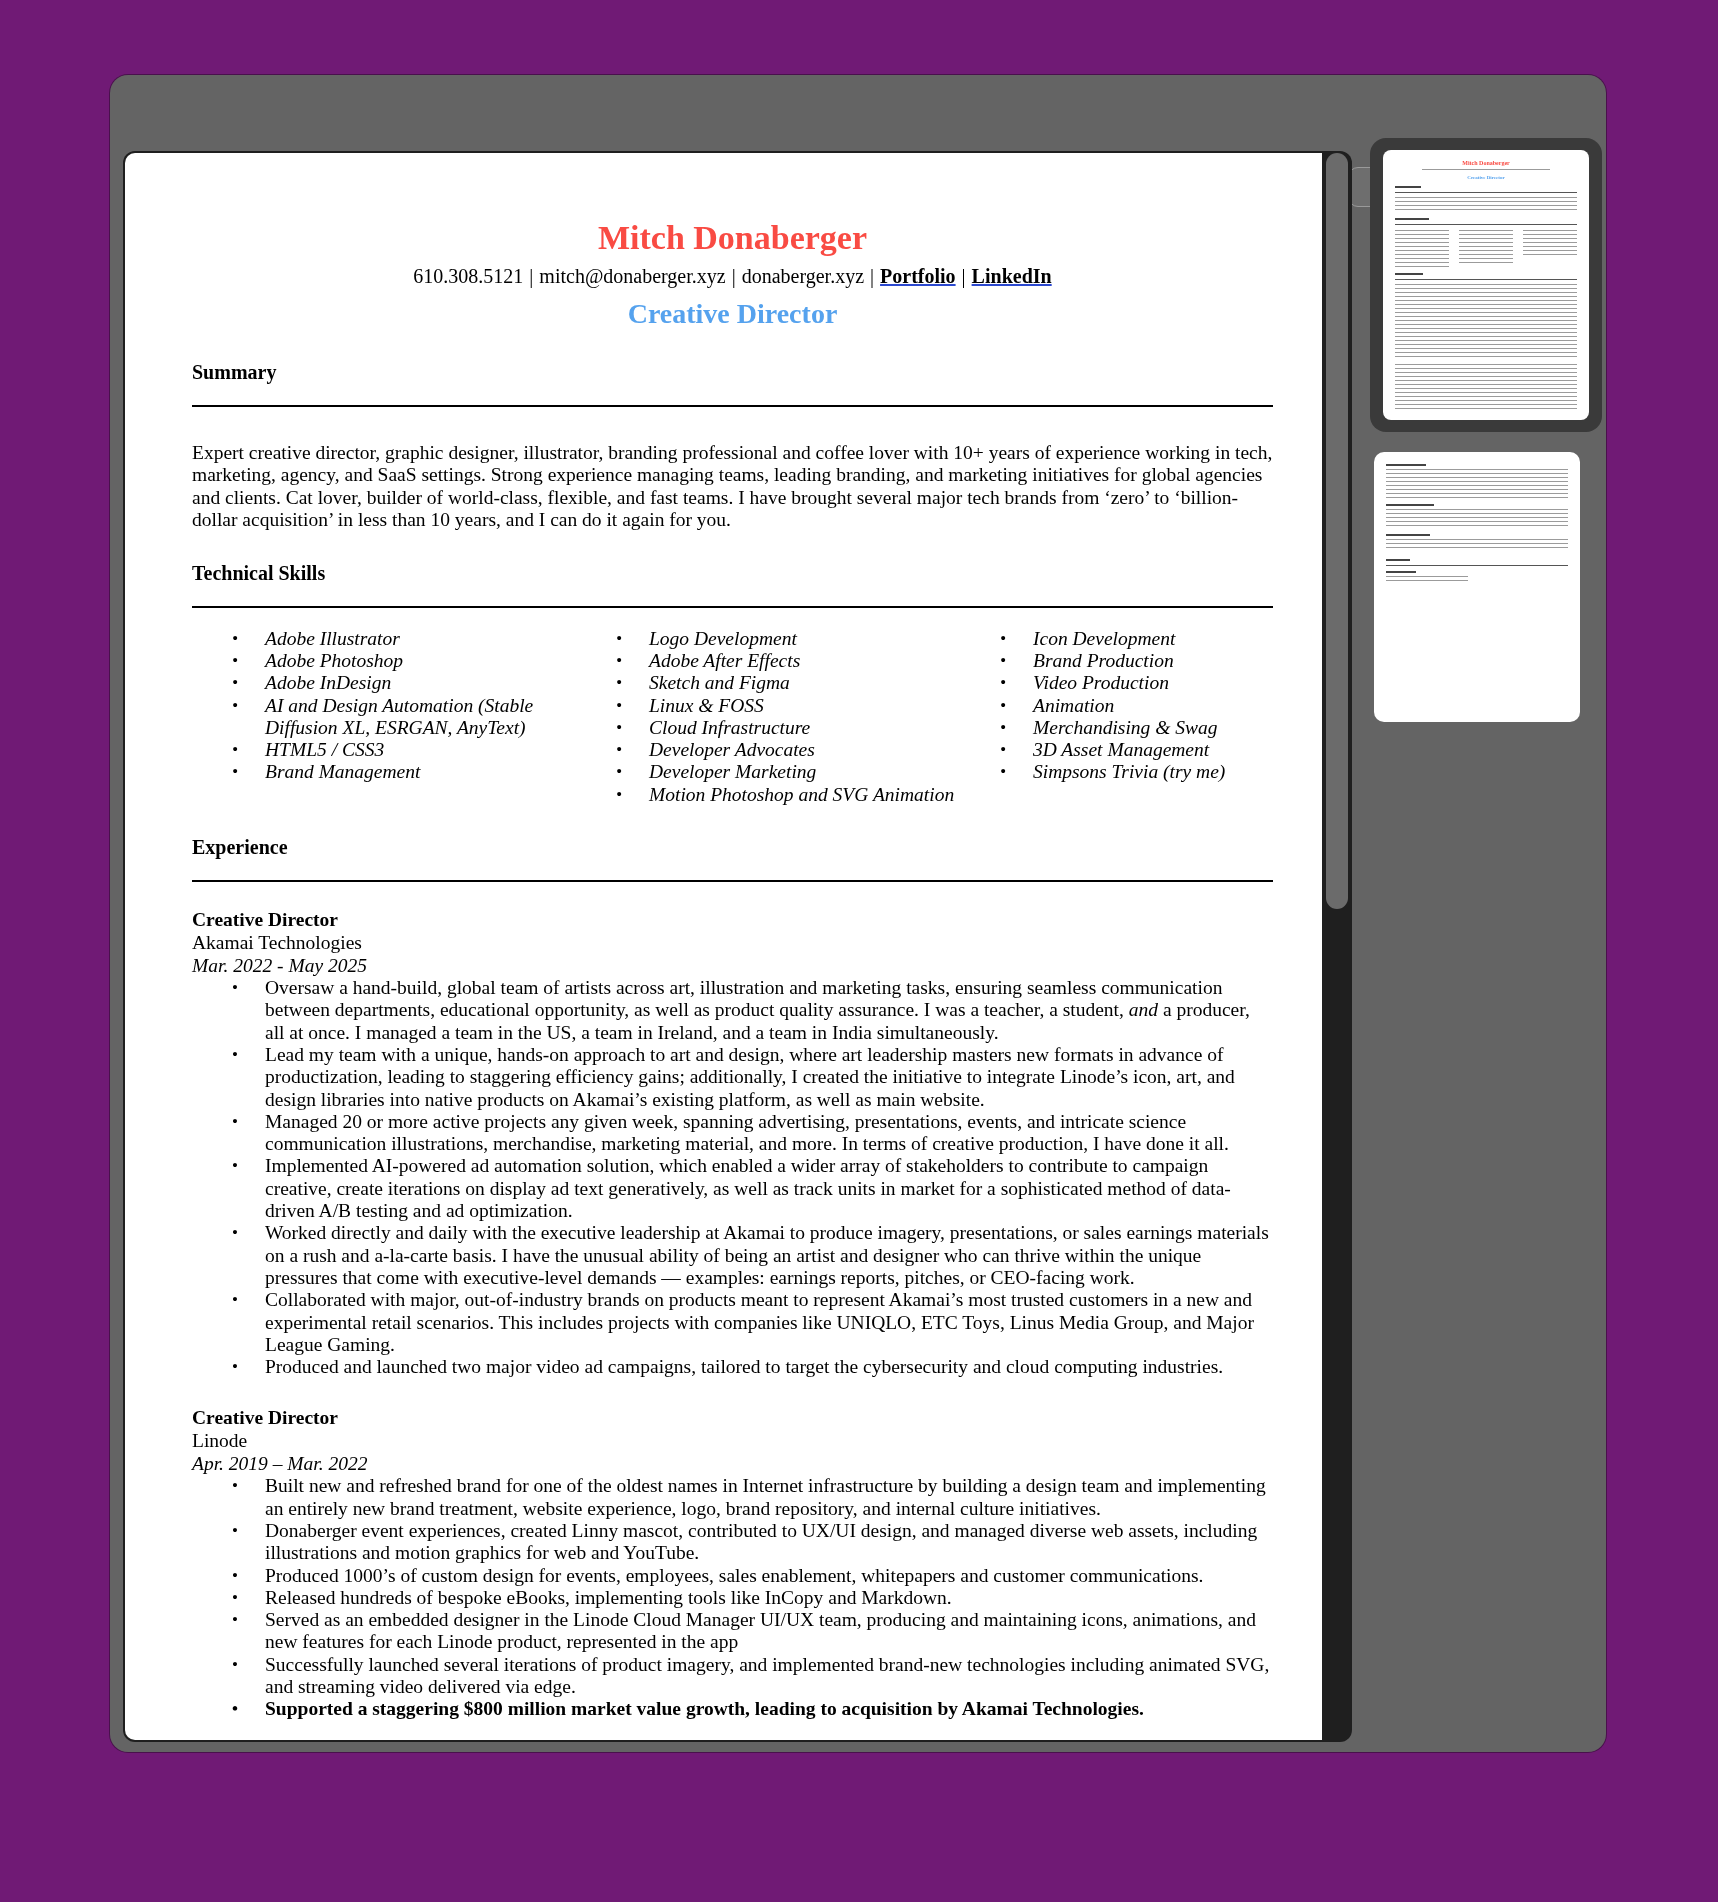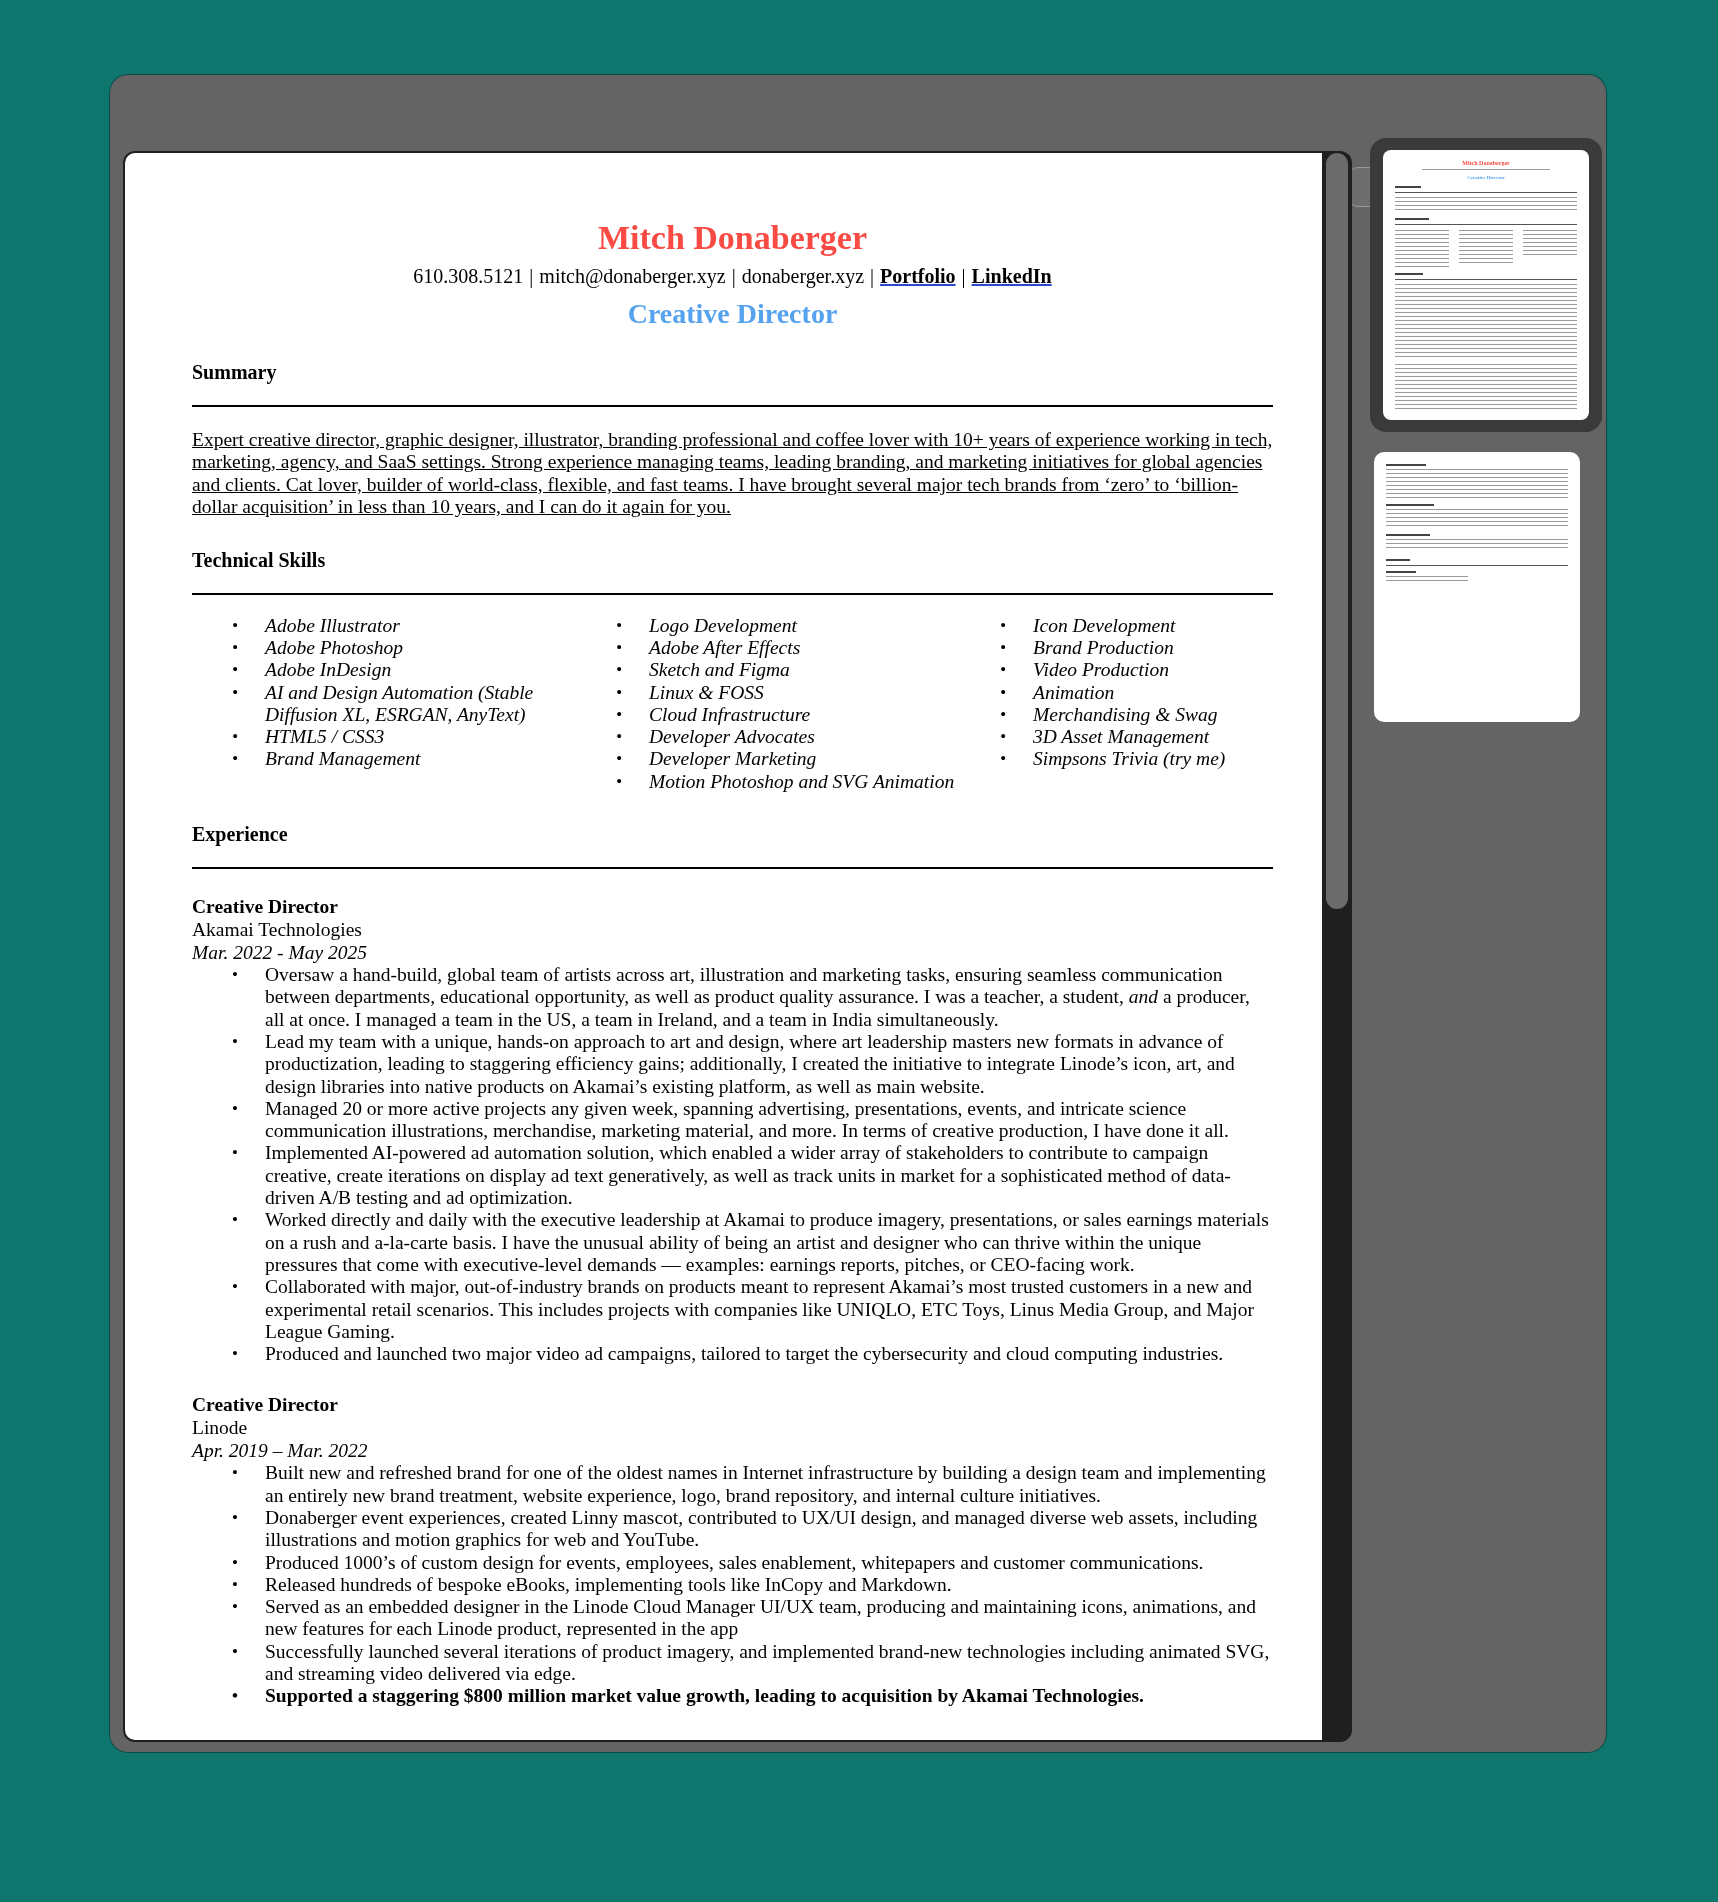--- a/index.html
+++ b/index.html
@@ -1,16 +1,16 @@
 <!DOCTYPE html>
 <html><head>
 <meta charset="utf-8">
 <style>
   html,body{margin:0;padding:0;background:#000;}
-  .stage{position:relative;width:1718px;height:1902px;background:#0f766e;overflow:hidden;
+  .stage{position:relative;width:1718px;height:1902px;background:#701a75;overflow:hidden;
          font-family:"Liberation Sans",sans-serif;}
 
   
   .ql-window{position:absolute;left:110px;top:75px;width:1496px;height:1677px;
              background:#646464;border-radius:18px;box-shadow:0 0 0 1px rgba(0,0,0,.35);}
 
   .titlebar{position:absolute;left:0;top:0;width:100%;height:78px;}
   .tb-circle{position:absolute;top:96px;width:30px;height:30px;border-radius:50%;
              background:#d2d2d2;color:#4a4a4a;display:flex;align-items:center;justify-content:center;
              font-weight:bold;cursor:default;}
@@ -37,21 +37,21 @@
   .resume{box-sizing:border-box;width:100%;height:100%;padding:64px 49px 0 67px;
           font-family:"Liberation Serif",serif;color:#000;font-size:19.5px;line-height:1.15;}
   .r-name{text-align:center;font-size:34px;font-weight:bold;line-height:42px;}
   .r-contact{text-align:center;font-size:20px;margin-top:4px;line-height:26px;}
   .r-contact .sep{padding:0 6px;}
   .r-link{font-weight:bold;text-decoration:underline;text-decoration-color:#2b48cf;
           text-decoration-thickness:2px;cursor:pointer;}
   .r-role{text-align:center;font-size:28px;font-weight:bold;margin-top:8px;line-height:34px;}
   .r-sec{margin-top:30px;}
   .r-sec-h{font-size:20px;font-weight:bold;border-bottom:2px solid #000;padding-bottom:21px;}
-  .r-para{margin-top:22px;text-decoration:underline;}
+  .r-para{margin-top:35px;}
 
   .skills-grid{display:grid;grid-template-columns:384px 384px 1fr;margin-top:20px;font-style:italic;}
   ul.blist{list-style:none;margin:0;padding:0;}
   ul.blist li{position:relative;padding-left:73px;line-height:22.3px;}
   ul.blist li::before{content:"•";position:absolute;left:40px;top:0;font-size:17px;}
   ul.blist li.bold{font-weight:bold;}
 
   .job{margin-top:26px;}
   .job + .job{margin-top:28px;}
   .job-title{font-weight:bold;line-height:23px;}

